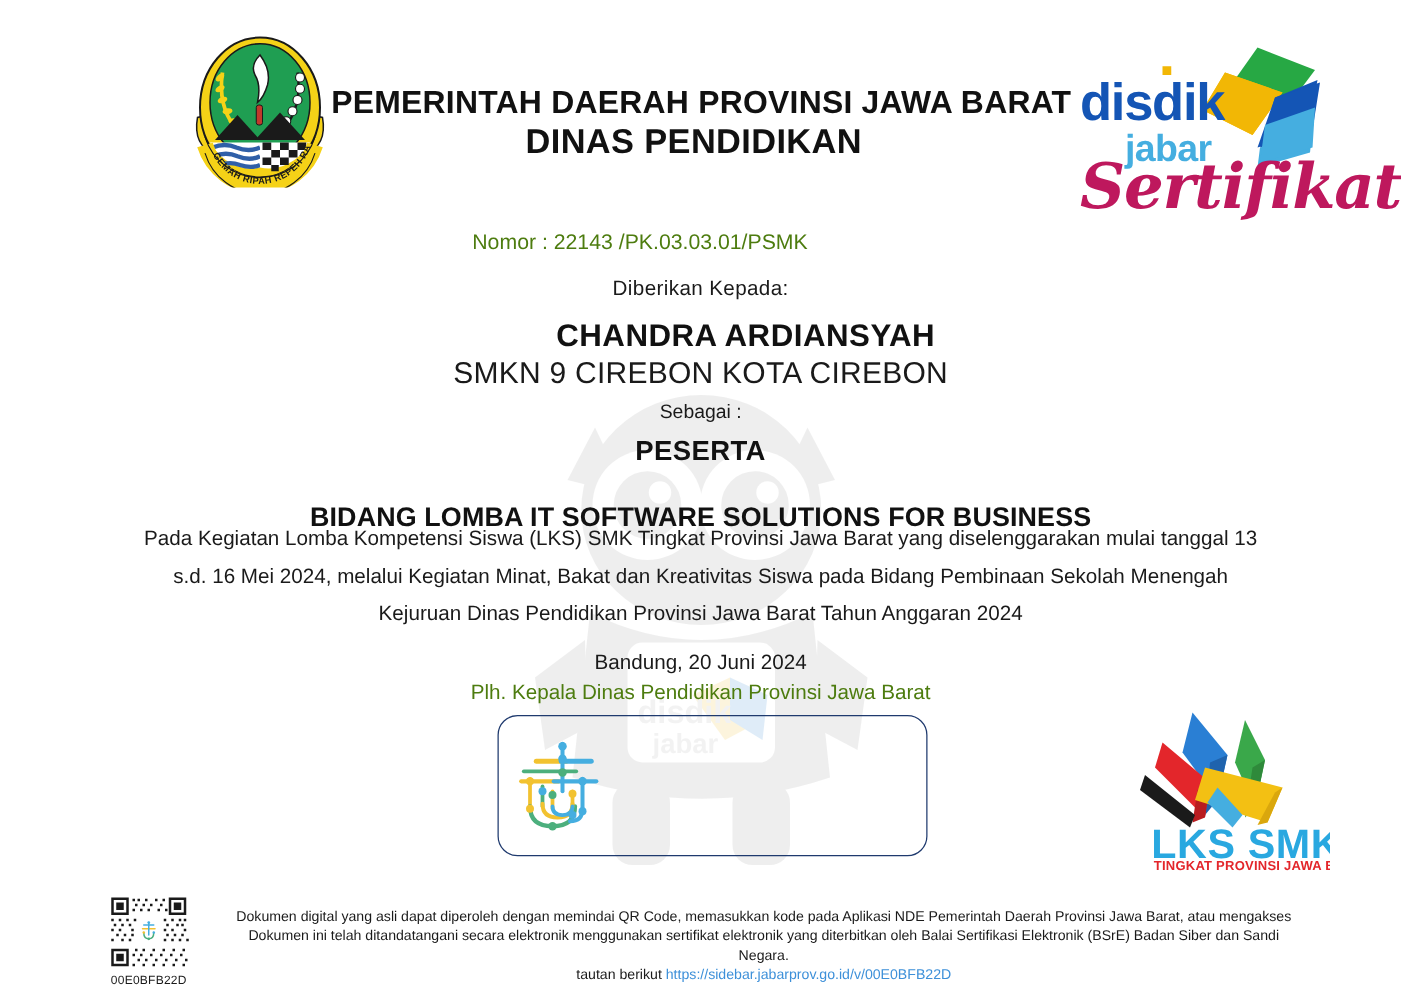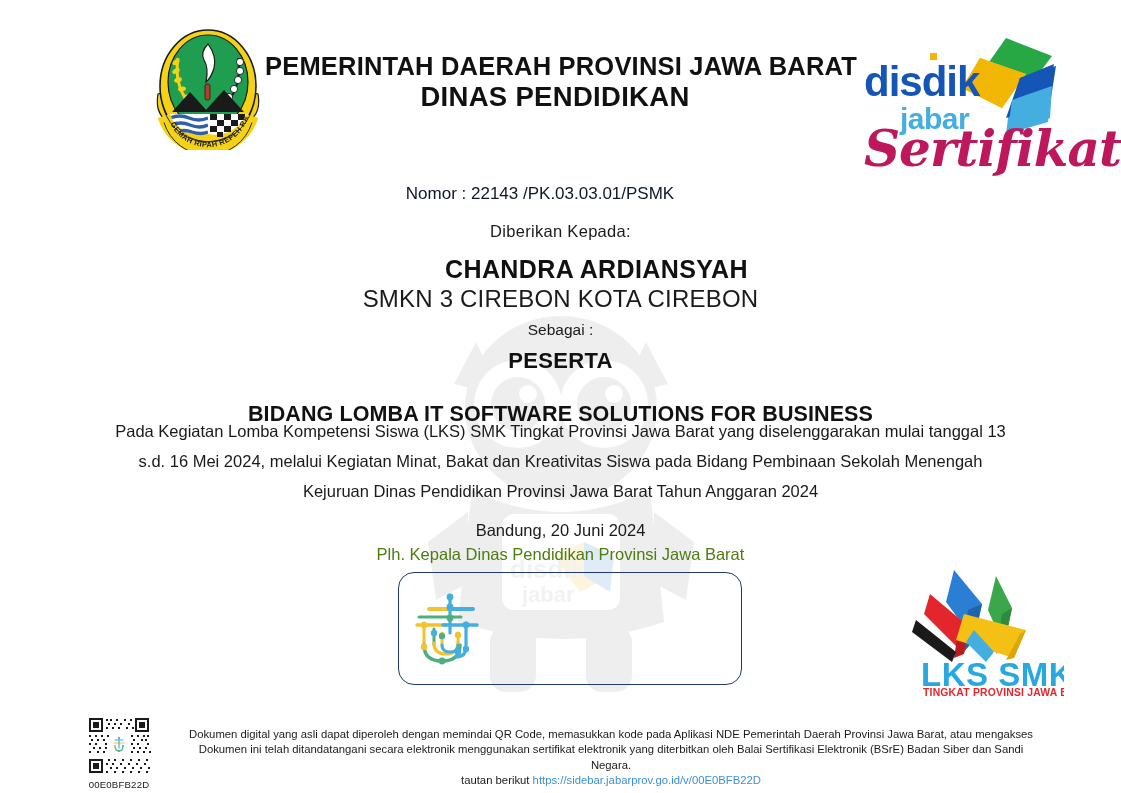--- a/index.html
+++ b/index.html
@@ -47,21 +47,21 @@
   .crest {
     position: absolute;
     left: 152px;
     top: 24px;
     width: 112px;
     height: 126px;
   }
   .header-titles {
     position: absolute;
     left: 265px;
-    top: 52px;
+    top: 68px;
     width: 580px;
     text-align: center;
   }
   .gov-line {
     font-family: "Liberation Sans", sans-serif;
     font-weight: bold;
     font-size: 25.5px;
     letter-spacing: 0.2px;
     color: #111111;
     line-height: 1.12;
@@ -104,22 +104,21 @@
     letter-spacing: -1px;
     color: #be185d;
   }
   .cert-number {
     position: absolute;
     left: 0; top: 184px;
     width: 1024px;
     text-align: center;
     font-family: "Liberation Sans", sans-serif;
     font-size: 17px;
-    color: #0f172a;
-    padding-left: 28px;
+    color: #4d7c0f;
   }
   .given-to {
     position: absolute;
     left: 0; top: 222px;
     width: 1121px;
     text-align: center;
     font-size: 16.5px;
     color: #1a1a1a;
     letter-spacing: 0.3px;
   }
@@ -426,21 +425,21 @@
 
   <div class="content">
     <div class="cert-title">Sertifikat</div>
 
     <div class="cert-number">Nomor  : 22143 /PK.03.03.01/PSMK</div>
 
     <div class="given-to">Diberikan Kepada:</div>
 
     <div class="recipient-name">CHANDRA ARDIANSYAH</div>
 
-    <div class="recipient-school">SMKN 3 CIREBON KOTA CIREBON</div>
+    <div class="recipient-school">SMKN 9 CIREBON KOTA CIREBON</div>
 
     <div class="as-label">Sebagai :</div>
 
     <div class="role">PESERTA</div>
 
     <div class="field-line">BIDANG LOMBA IT SOFTWARE SOLUTIONS FOR BUSINESS</div>
 
     <div class="paragraph">Pada Kegiatan Lomba Kompetensi Siswa (LKS) SMK Tingkat Provinsi Jawa Barat yang diselenggarakan mulai tanggal 13 s.d. 16 Mei 2024, melalui Kegiatan Minat, Bakat dan Kreativitas Siswa pada Bidang Pembinaan Sekolah Menengah Kejuruan Dinas Pendidikan Provinsi Jawa Barat Tahun Anggaran 2024</div>
 
     <div class="place-date">Bandung, 20 Juni 2024</div>

